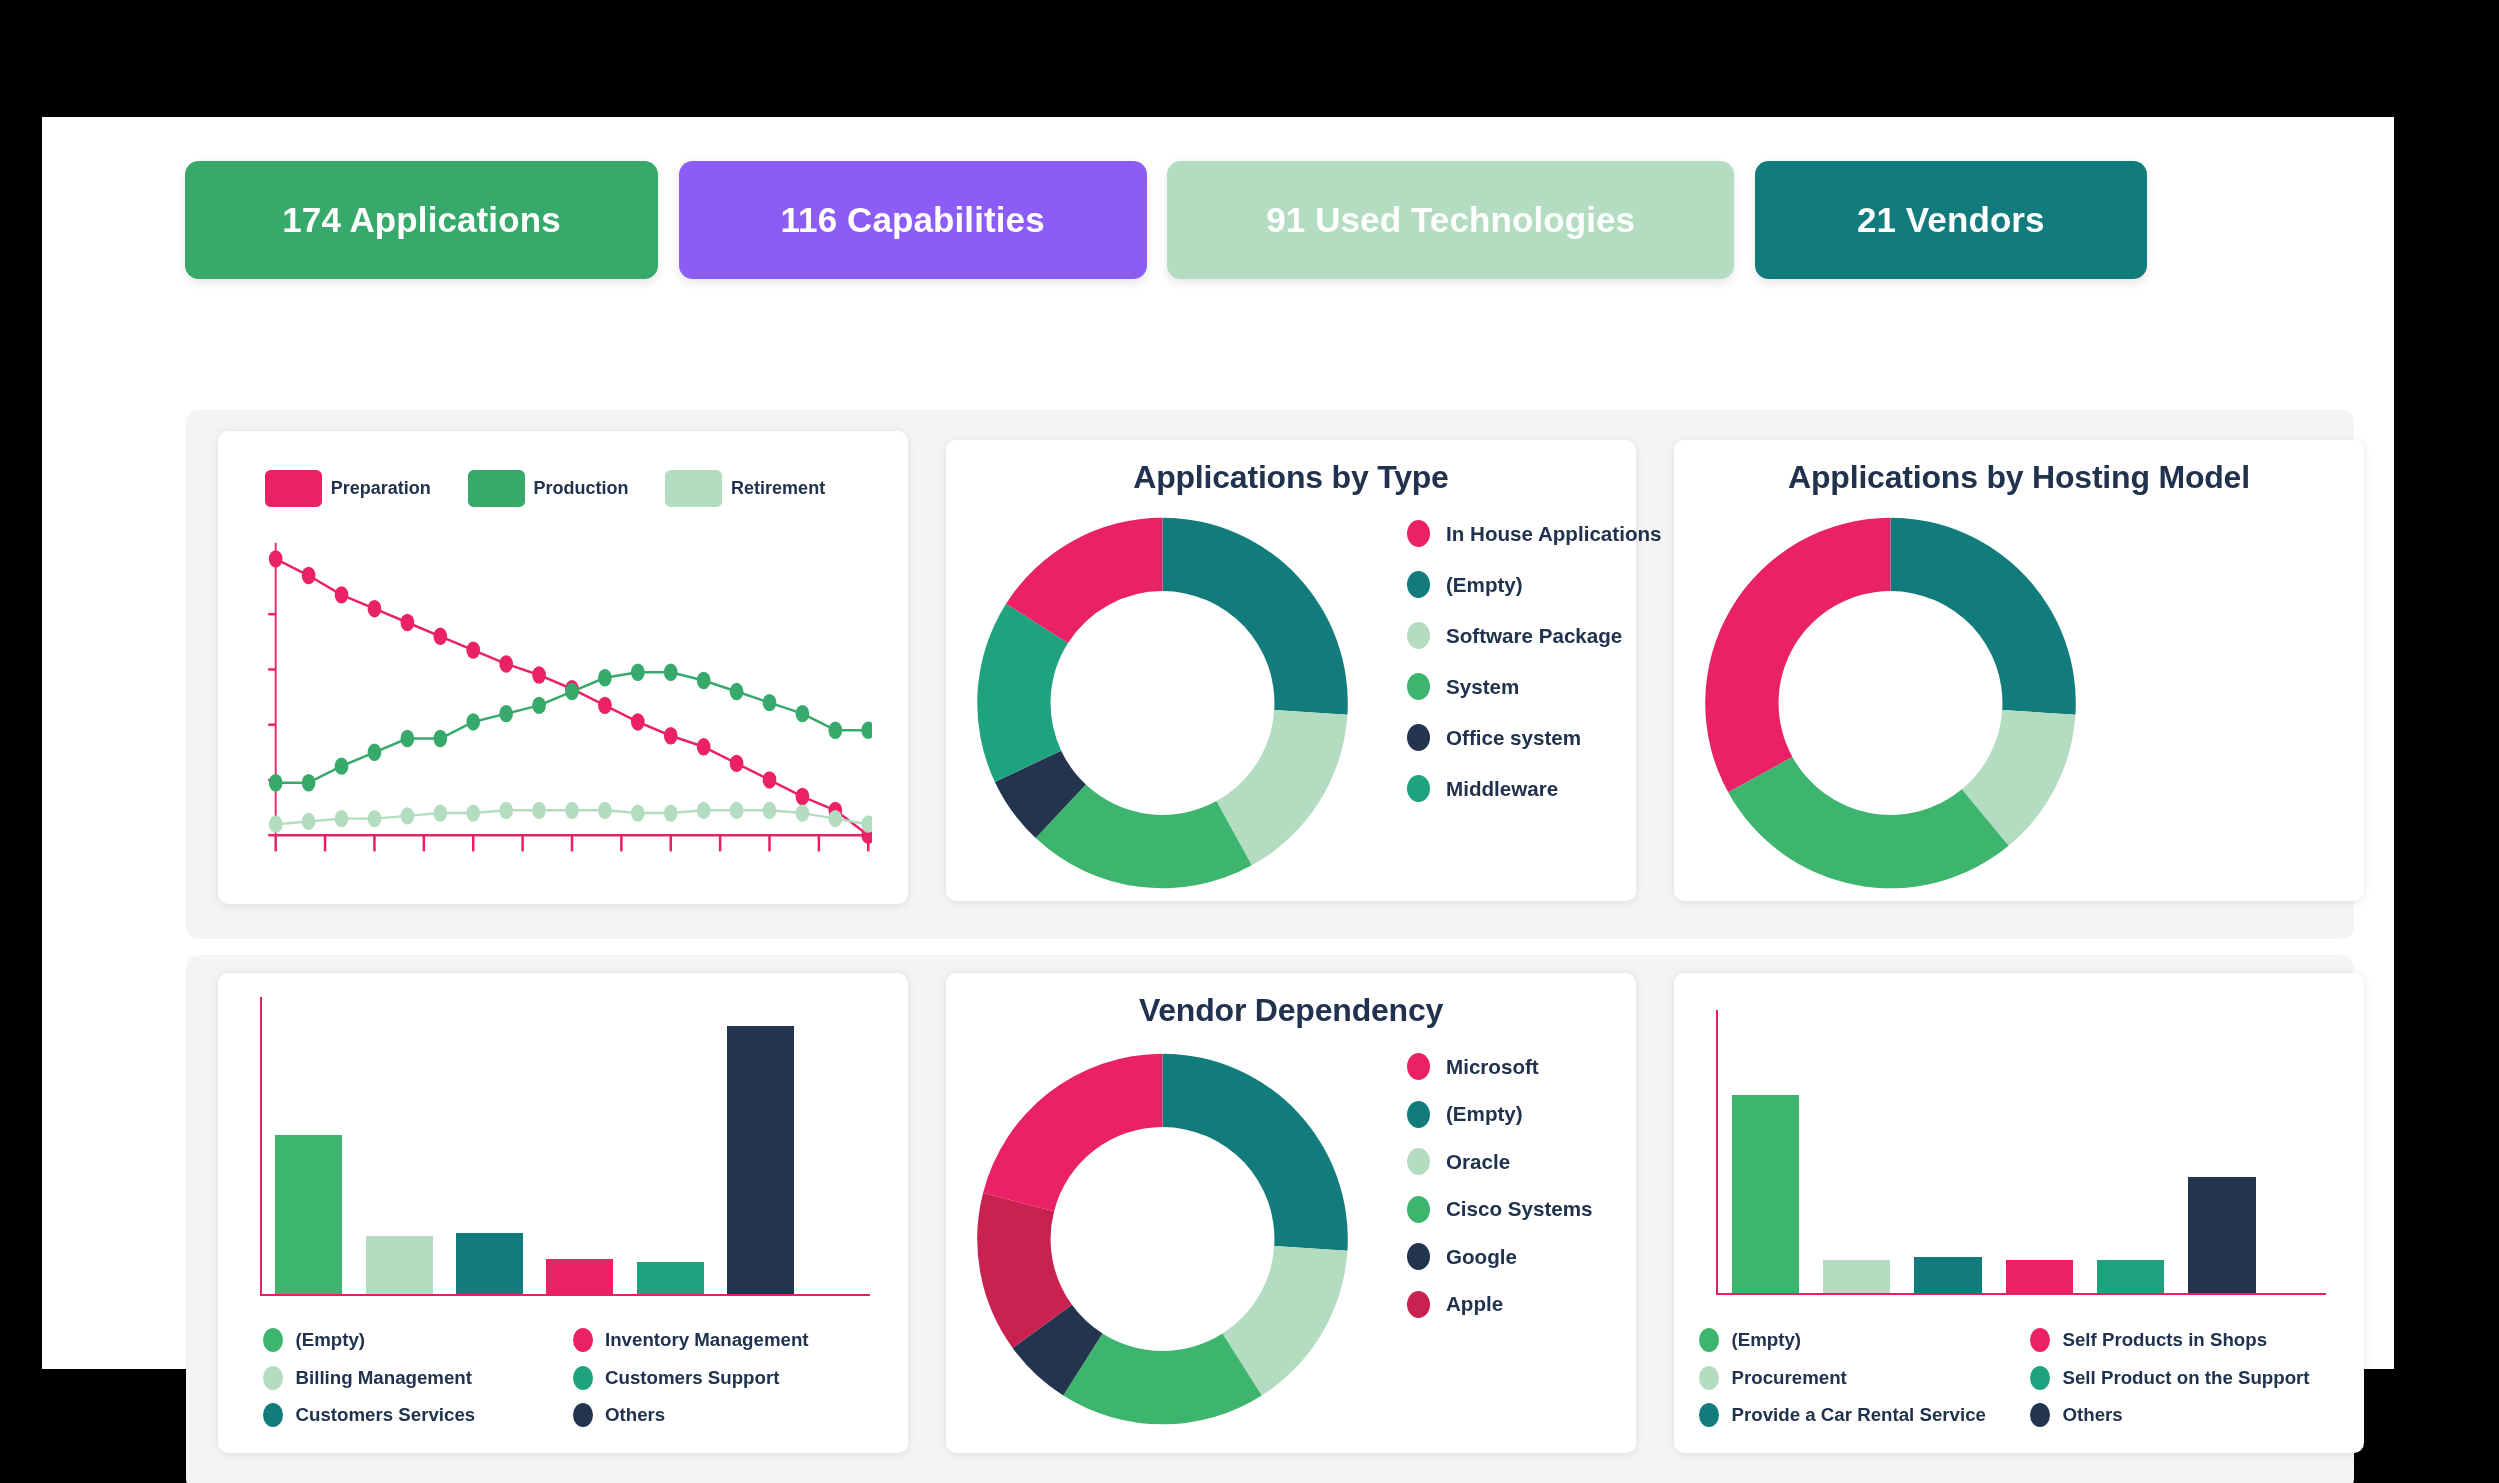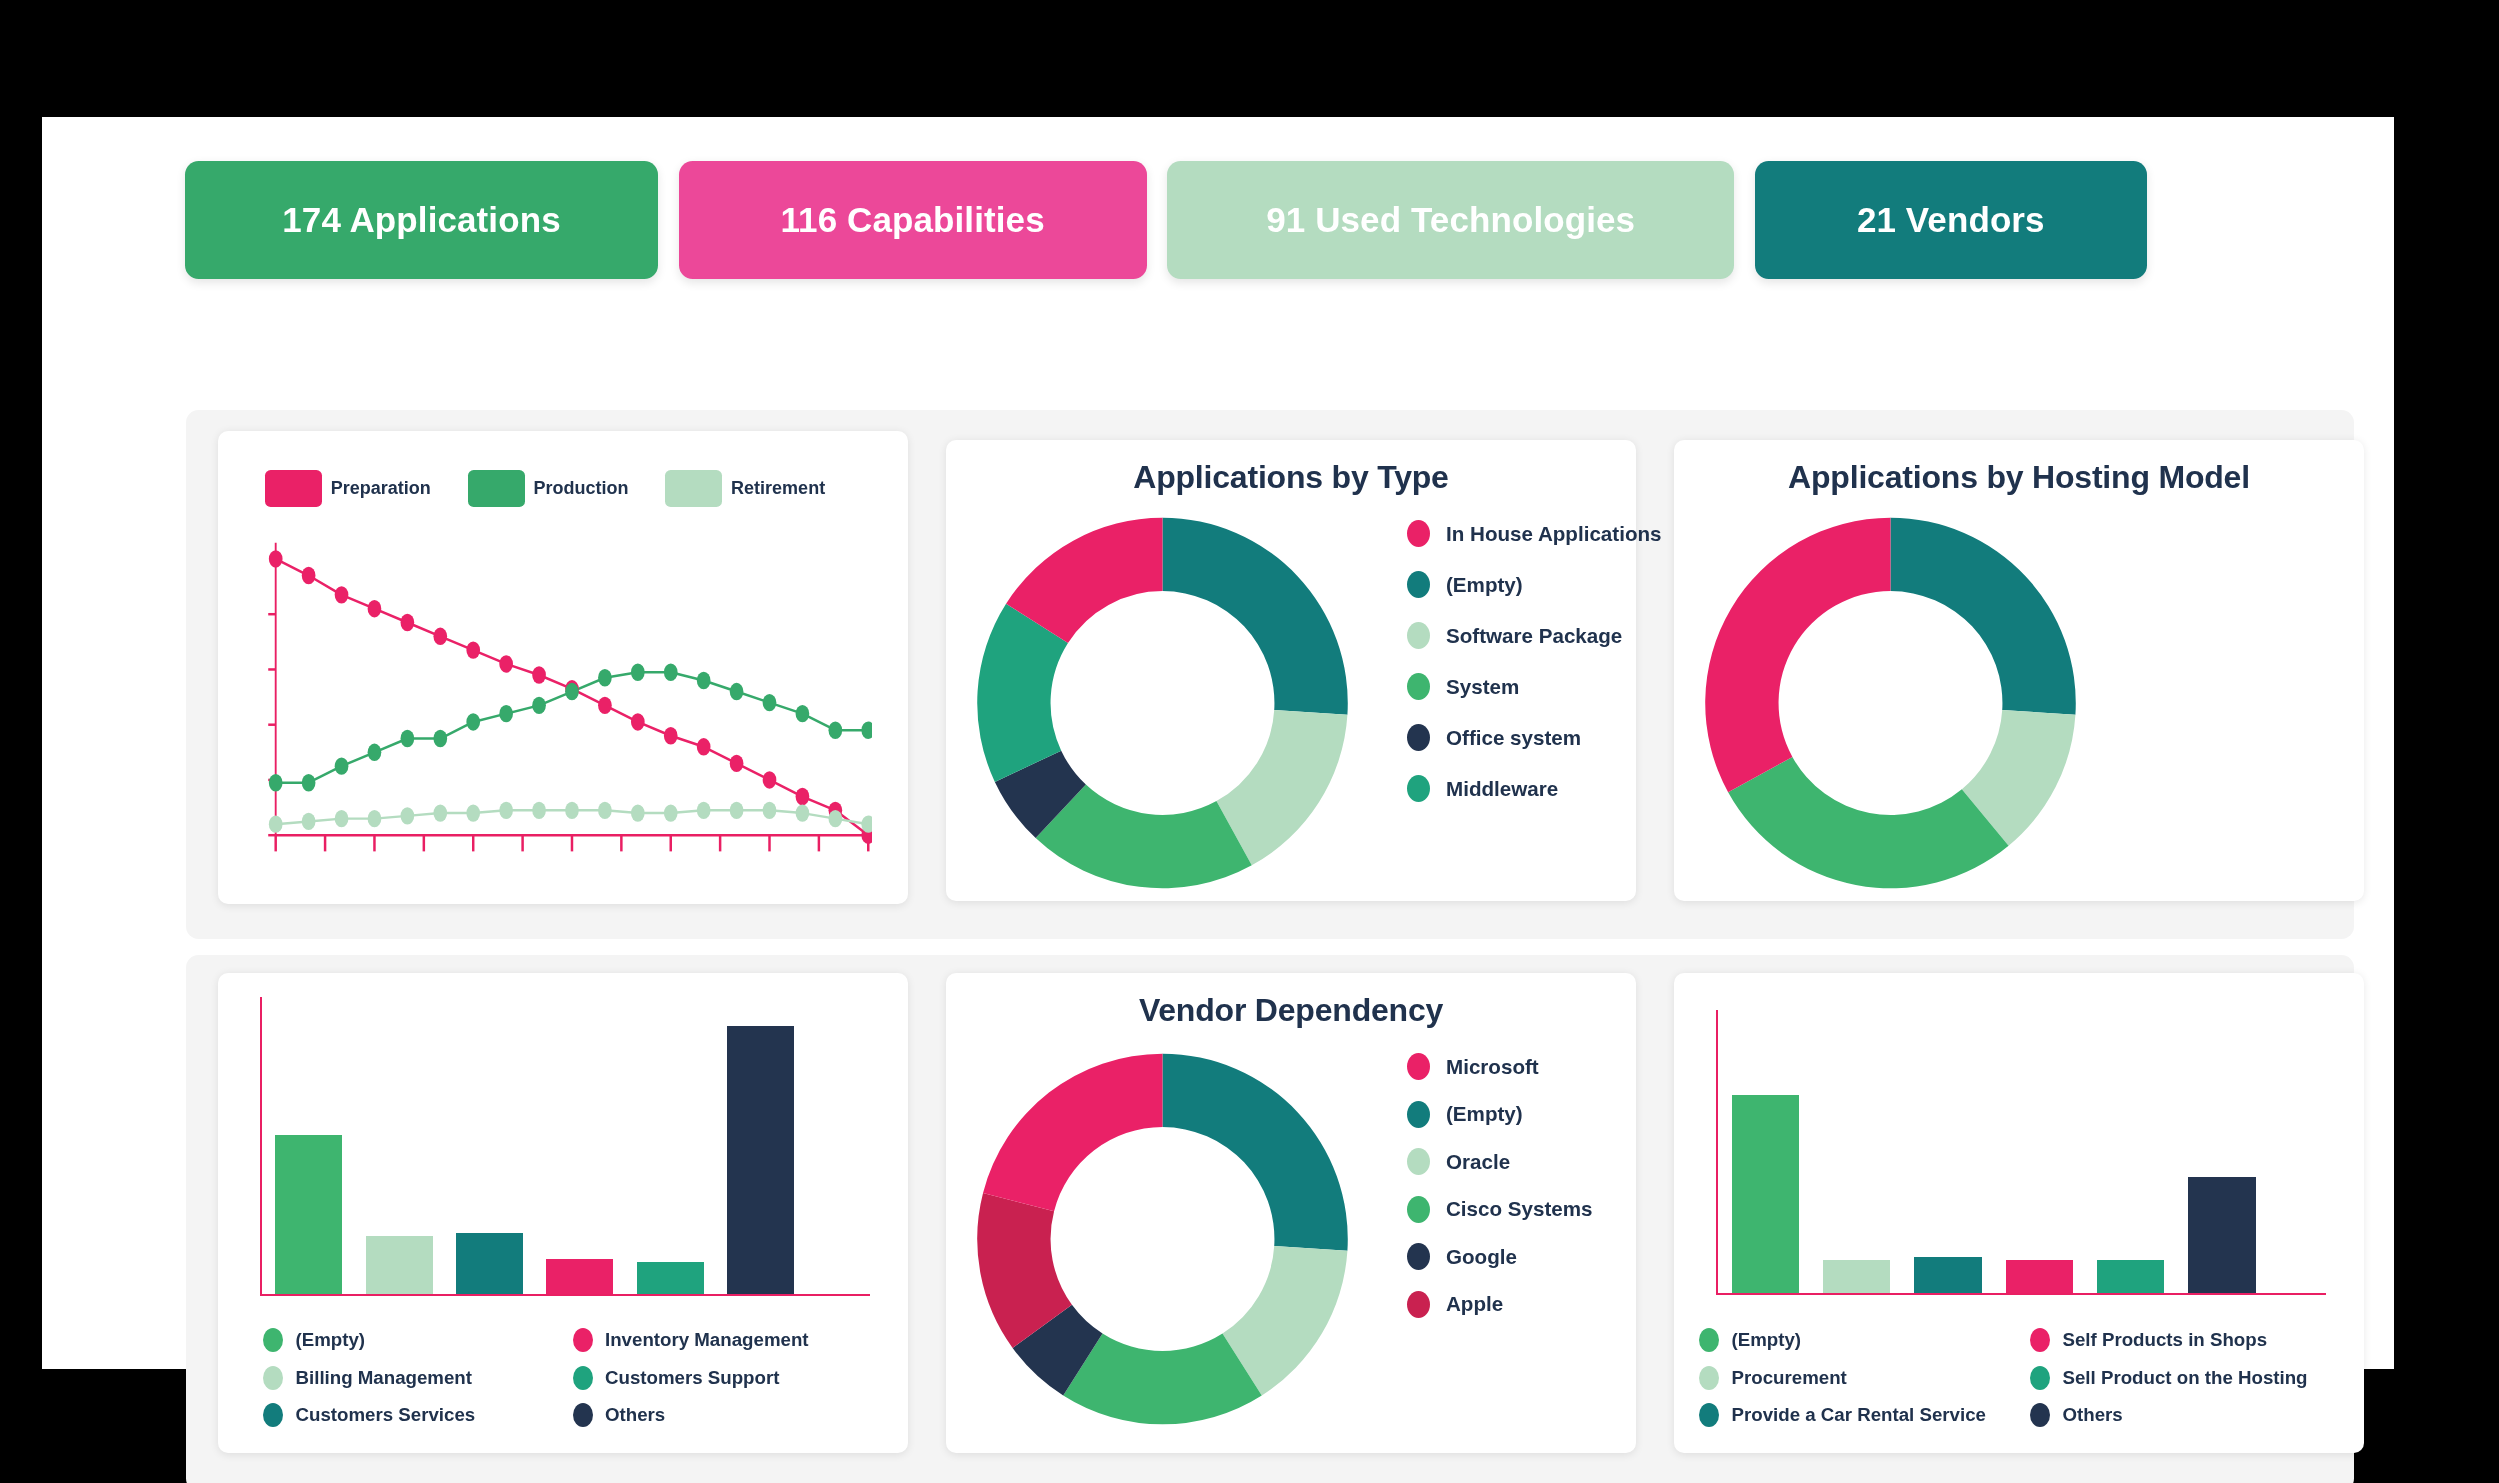--- a/index.html
+++ b/index.html
@@ -152,21 +152,21 @@
 </style>
 </head>
 <body>
 
 <div id="stage">
 
   <div id="kpi-row">
       <div class="kpi-card kpi-0" style="background: rgb(54, 169, 107); color: rgb(255, 255, 255);">
         <span>174 Applications</span>
       </div>
-      <div class="kpi-card kpi-1" style="background: #ec4899; color: rgb(255, 255, 255);">
+      <div class="kpi-card kpi-1" style="background: #8b5cf6; color: rgb(255, 255, 255);">
         <span>116 Capabilities</span>
       </div>
       <div class="kpi-card kpi-2" style="background: rgb(180, 220, 192); color: rgb(255, 255, 255);">
         <span>91 Used Technologies</span>
       </div>
       <div class="kpi-card kpi-3" style="background: rgb(18, 124, 124); color: rgb(255, 255, 255);">
         <span>21 Vendors</span>
       </div>
     </div>
 
@@ -456,21 +456,21 @@
         <div class="bl-item">
           <span class="bl-dot" style="background: rgb(234, 33, 103);"></span>
           <span class="bl-label">Self Products in Shops</span>
         </div>
         <div class="bl-item">
           <span class="bl-dot" style="background: rgb(180, 220, 192);"></span>
           <span class="bl-label">Procurement</span>
         </div>
         <div class="bl-item">
           <span class="bl-dot" style="background: rgb(31, 163, 126);"></span>
-          <span class="bl-label">Sell Product on the Hosting</span>
+          <span class="bl-label">Sell Product on the Support</span>
         </div>
         <div class="bl-item">
           <span class="bl-dot" style="background: rgb(18, 124, 124);"></span>
           <span class="bl-label">Provide a Car Rental Service</span>
         </div>
         <div class="bl-item">
           <span class="bl-dot" style="background: rgb(35, 52, 79);"></span>
           <span class="bl-label">Others</span>
         </div>
       </div>

